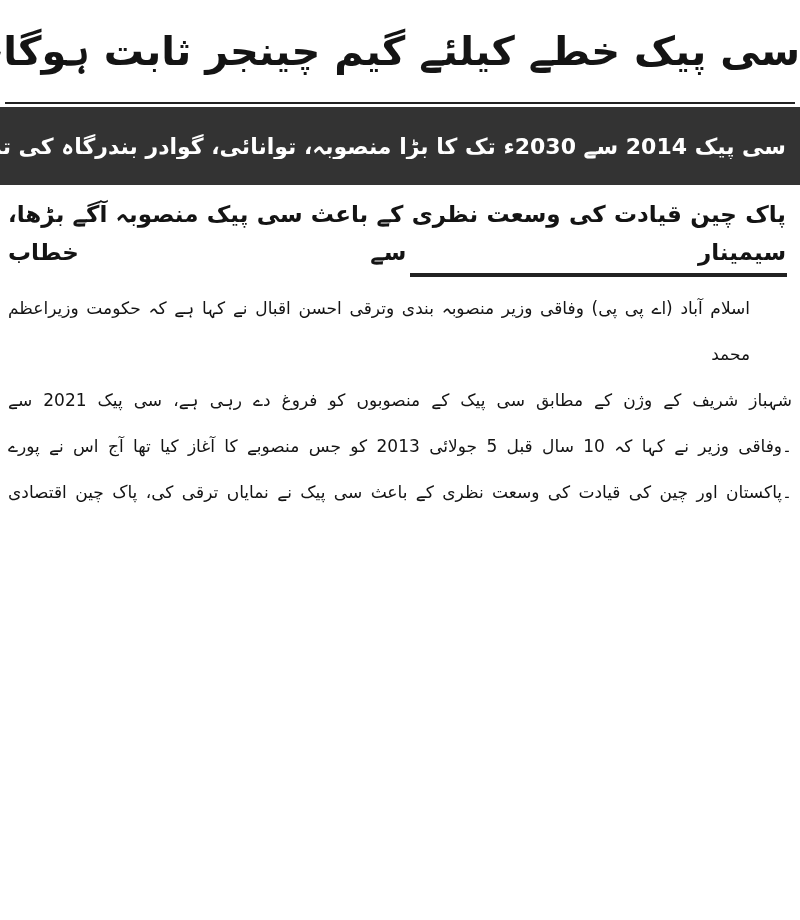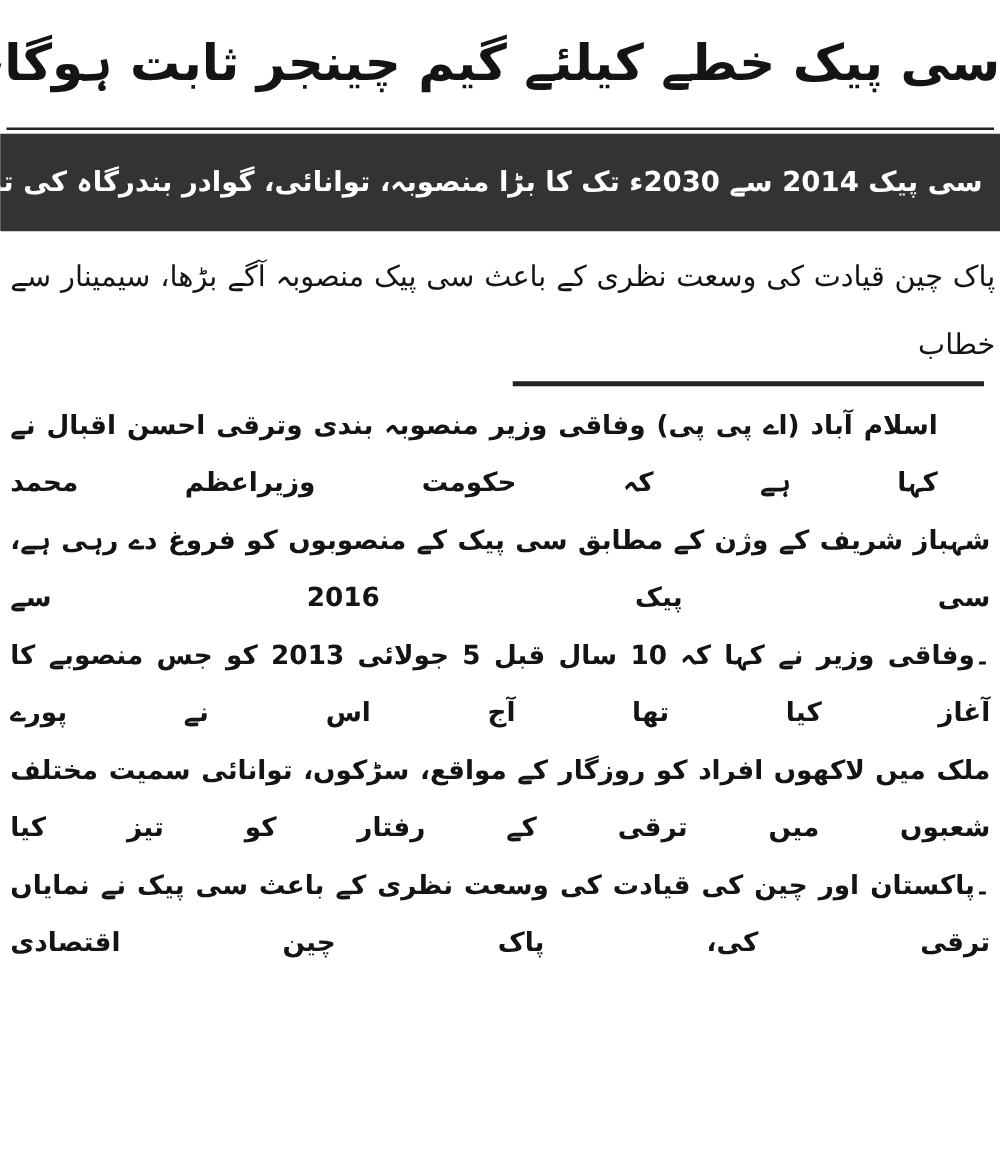--- a/index.html
+++ b/index.html
@@ -48,40 +48,40 @@
     font-size:22px;
     font-weight:bold;
     color:var(--bar-text);
     text-align:justify;
     text-align-last:justify;
     white-space:nowrap;
     overflow:hidden;
   }
   .deck{
     margin:0;
-    padding:10px 4px 0 8px;
+    padding:10px 14px 0 8px;
     font-size:23px;
-    font-weight:normal;
-    line-height:54px;
+    font-weight:bold;
+    line-height:38px;
     text-align:justify;
     text-align-last:justify;
     color:var(--text);
   }
   .deck-rule{
     width:377px;
     height:4px;
     background:var(--rule);
     margin:2px 13px 2px auto; 
   }
   .body{
     padding:6px 8px 0 8px;
   }
   .line{
-    font-size:21px;
-    font-weight:bold;
+    font-size:17px;
+    font-weight:normal;
     line-height:46px;
     text-align:justify;
     text-align-last:justify;
     color:var(--text);
   }
   .line.first{
     padding-right:42px; 
   }
 </style>
 </head>
@@ -96,20 +96,19 @@
   <div class="bar">
     <div class="bar-text">سی پیک 2014 سے 2030ء تک کا بڑا منصوبہ، توانائی، گوادر بندرگاہ کی ترقی شامل</div>
   </div>
 
   <h2 class="deck">پاک چین قیادت کی وسعت نظری کے باعث سی پیک منصوبہ آگے بڑھا، سیمینار سے خطاب</h2>
 
   <div class="deck-rule"></div>
 
   <div class="body">
     <div class="line first">اسلام آباد (اے پی پی) وفاقی وزیر منصوبہ بندی وترقی احسن اقبال نے کہا ہے کہ حکومت وزیراعظم محمد</div>
-    <div class="line">شہباز شریف کے وژن کے مطابق سی پیک کے منصوبوں کو فروغ دے رہی ہے، سی پیک 2016 سے</div>
+    <div class="line">شہباز شریف کے وژن کے مطابق سی پیک کے منصوبوں کو فروغ دے رہی ہے، سی پیک 2021 سے</div>
     <div class="line">۔وفاقی وزیر نے کہا کہ 10 سال قبل 5 جولائی 2013 کو جس منصوبے کا آغاز کیا تھا آج اس نے پورے</div>
-    <div class="line">ملک میں لاکھوں افراد کو روزگار کے مواقع، سڑکوں، توانائی سمیت مختلف شعبوں میں ترقی کے رفتار کو تیز کیا</div>
     <div class="line">۔پاکستان اور چین کی قیادت کی وسعت نظری کے باعث سی پیک نے نمایاں ترقی کی، پاک چین اقتصادی</div>
 
   </div>
 
 </div>
 
 </body></html>

